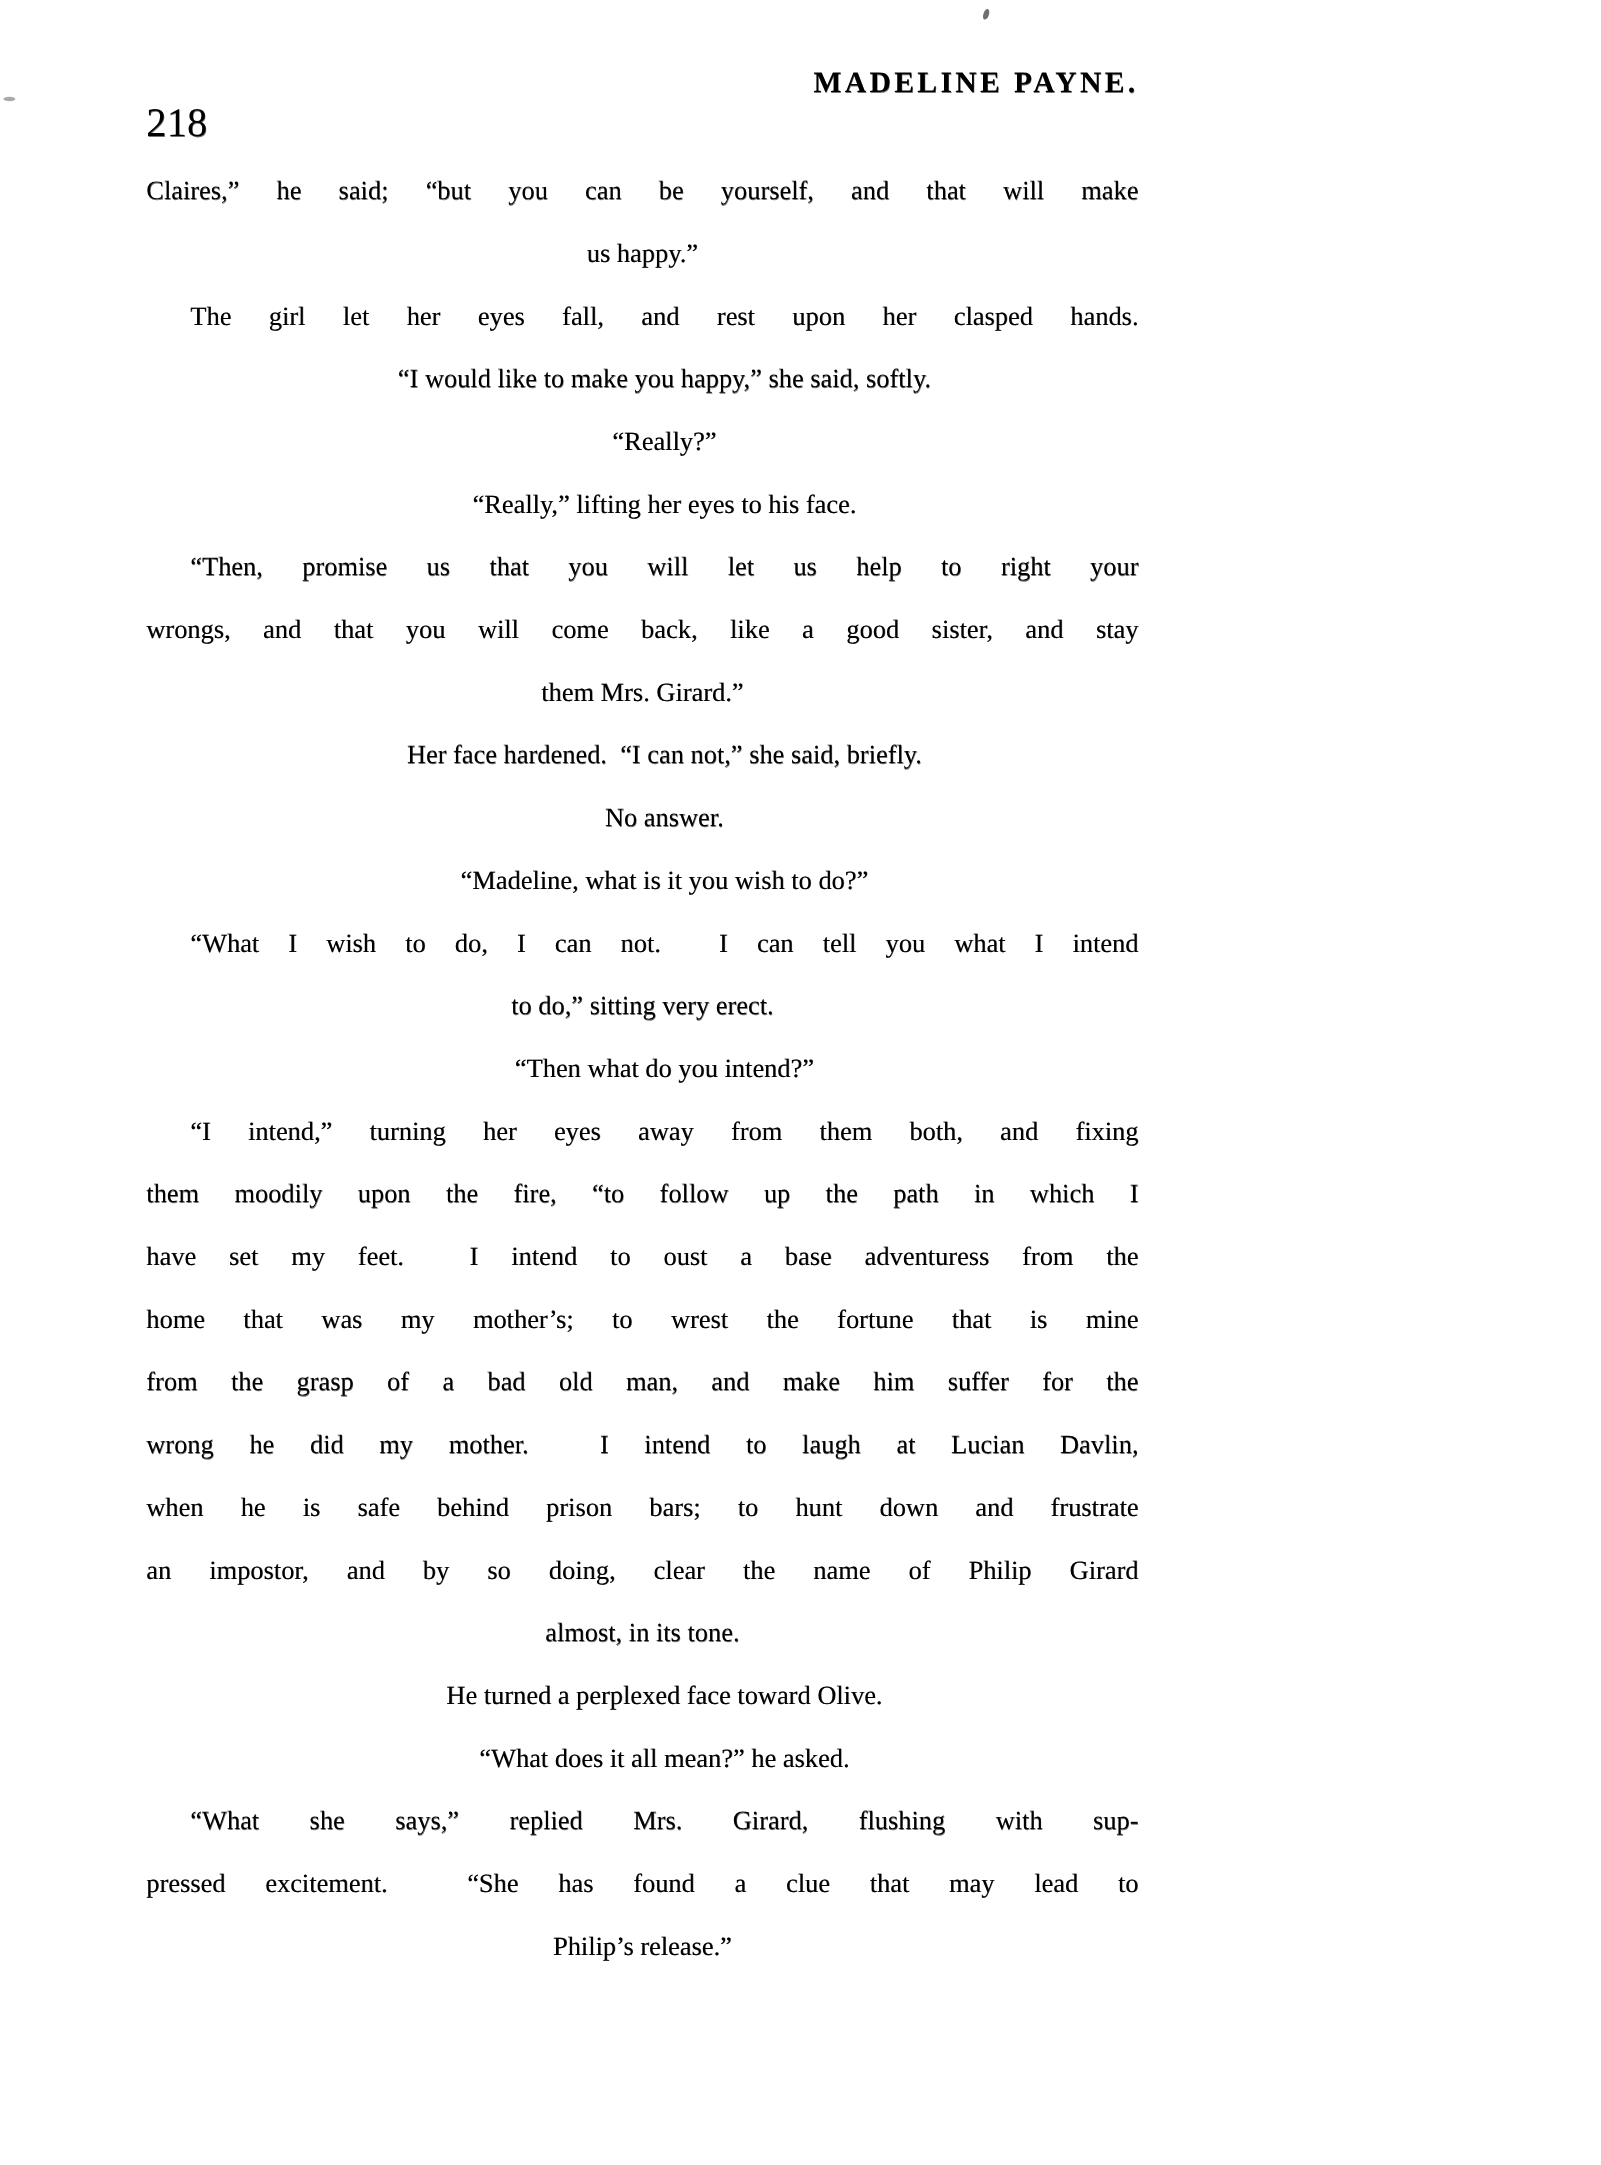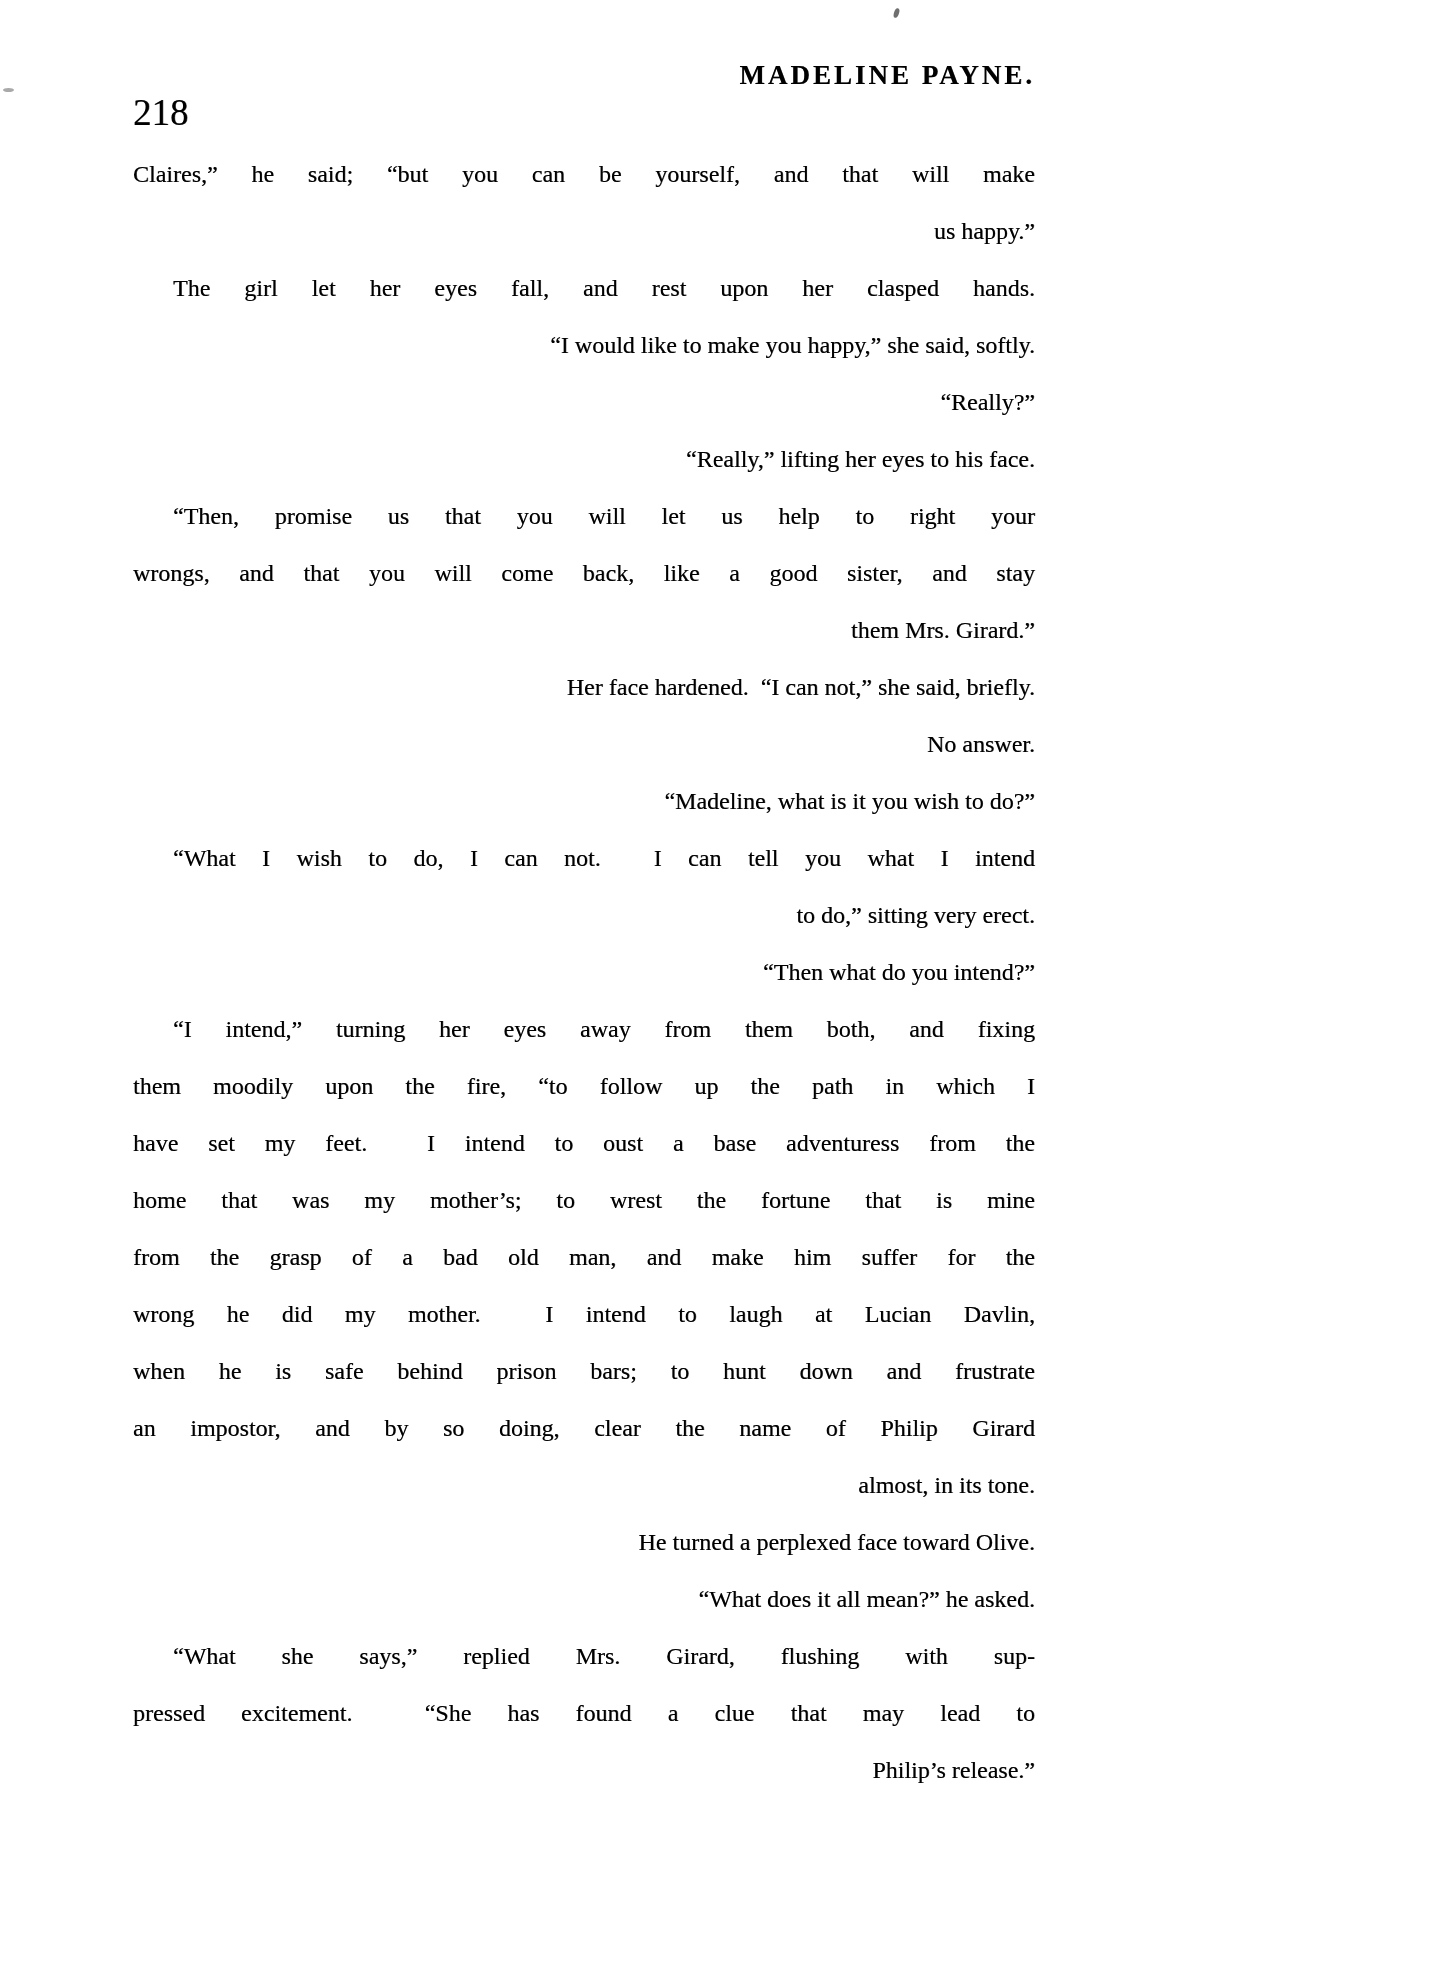--- a/index.html
+++ b/index.html
@@ -43,21 +43,21 @@
     padding-top: 2px;
   }
   .text-block {
     position: absolute;
     top: 146px;
     left: 133px;
     width: 902px;
     font-size: 24px;
     line-height: 57px;
   }
-  .line { text-align: right; }
+  .line { text-align: center; }
   .line.justify {
     text-align: justify;
     text-align-last: justify;
   }
   .line.indent { text-indent: 40px; }
   
   .speck { position: absolute; background: #6f6f6f; border-radius: 50%; }
   .speck-1 { left: 894px; top: 8px; width: 5px; height: 10px; transform: rotate(18deg); }
   .speck-2 { left: 3px; top: 88px; width: 11px; height: 4px; background: #a9a9a9; }
 </style>

